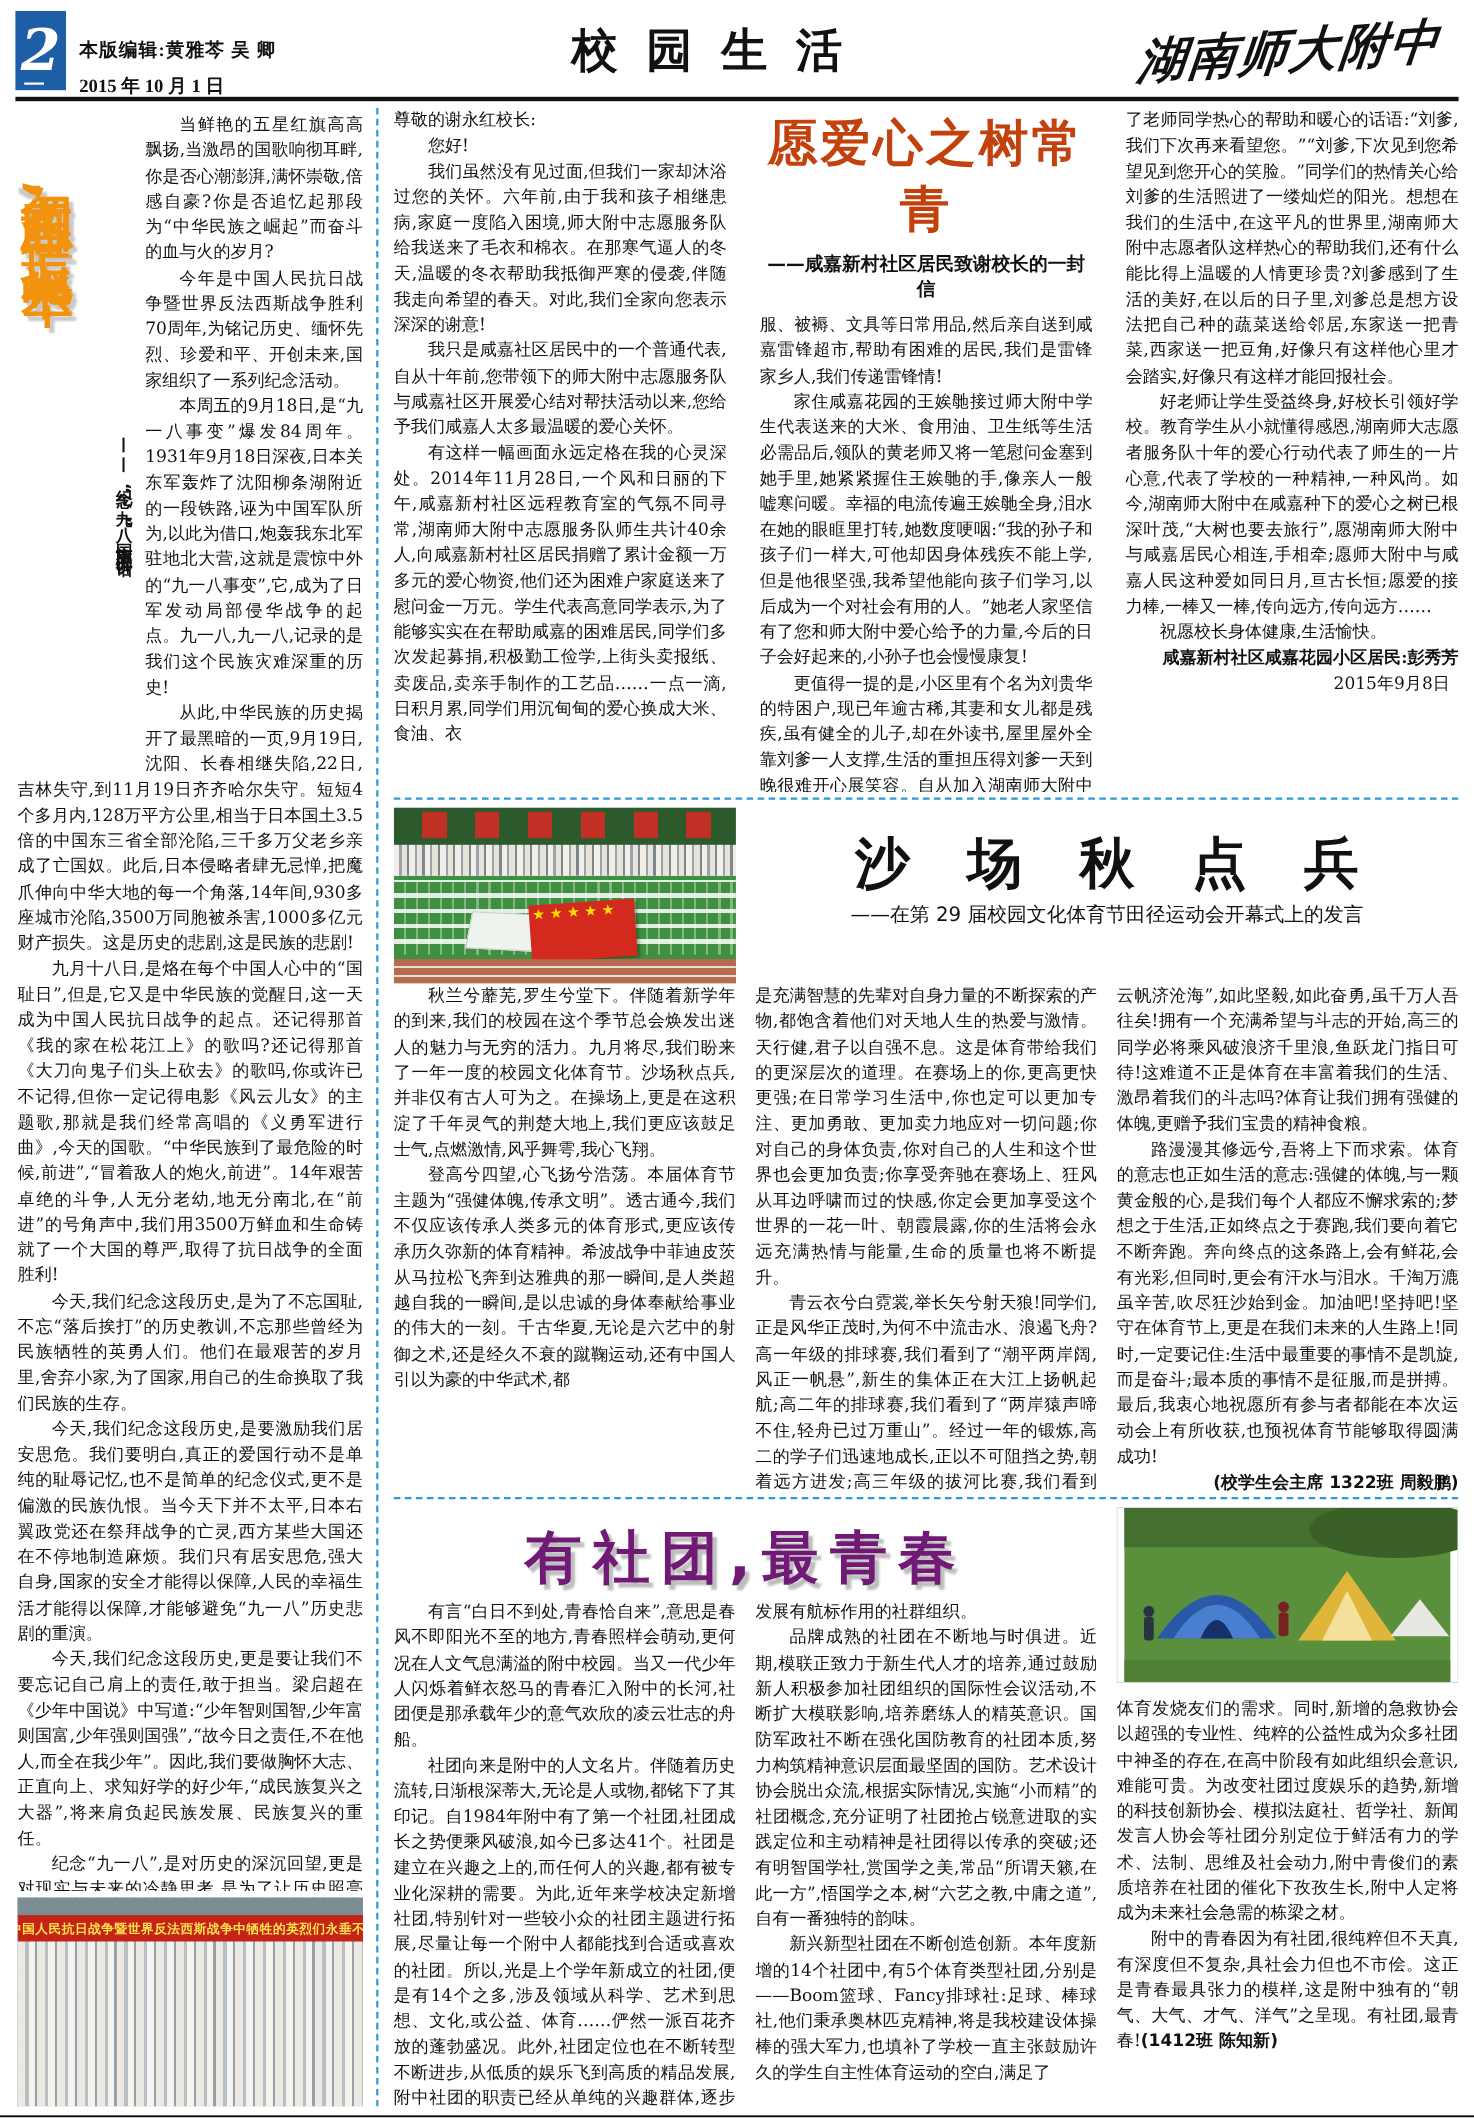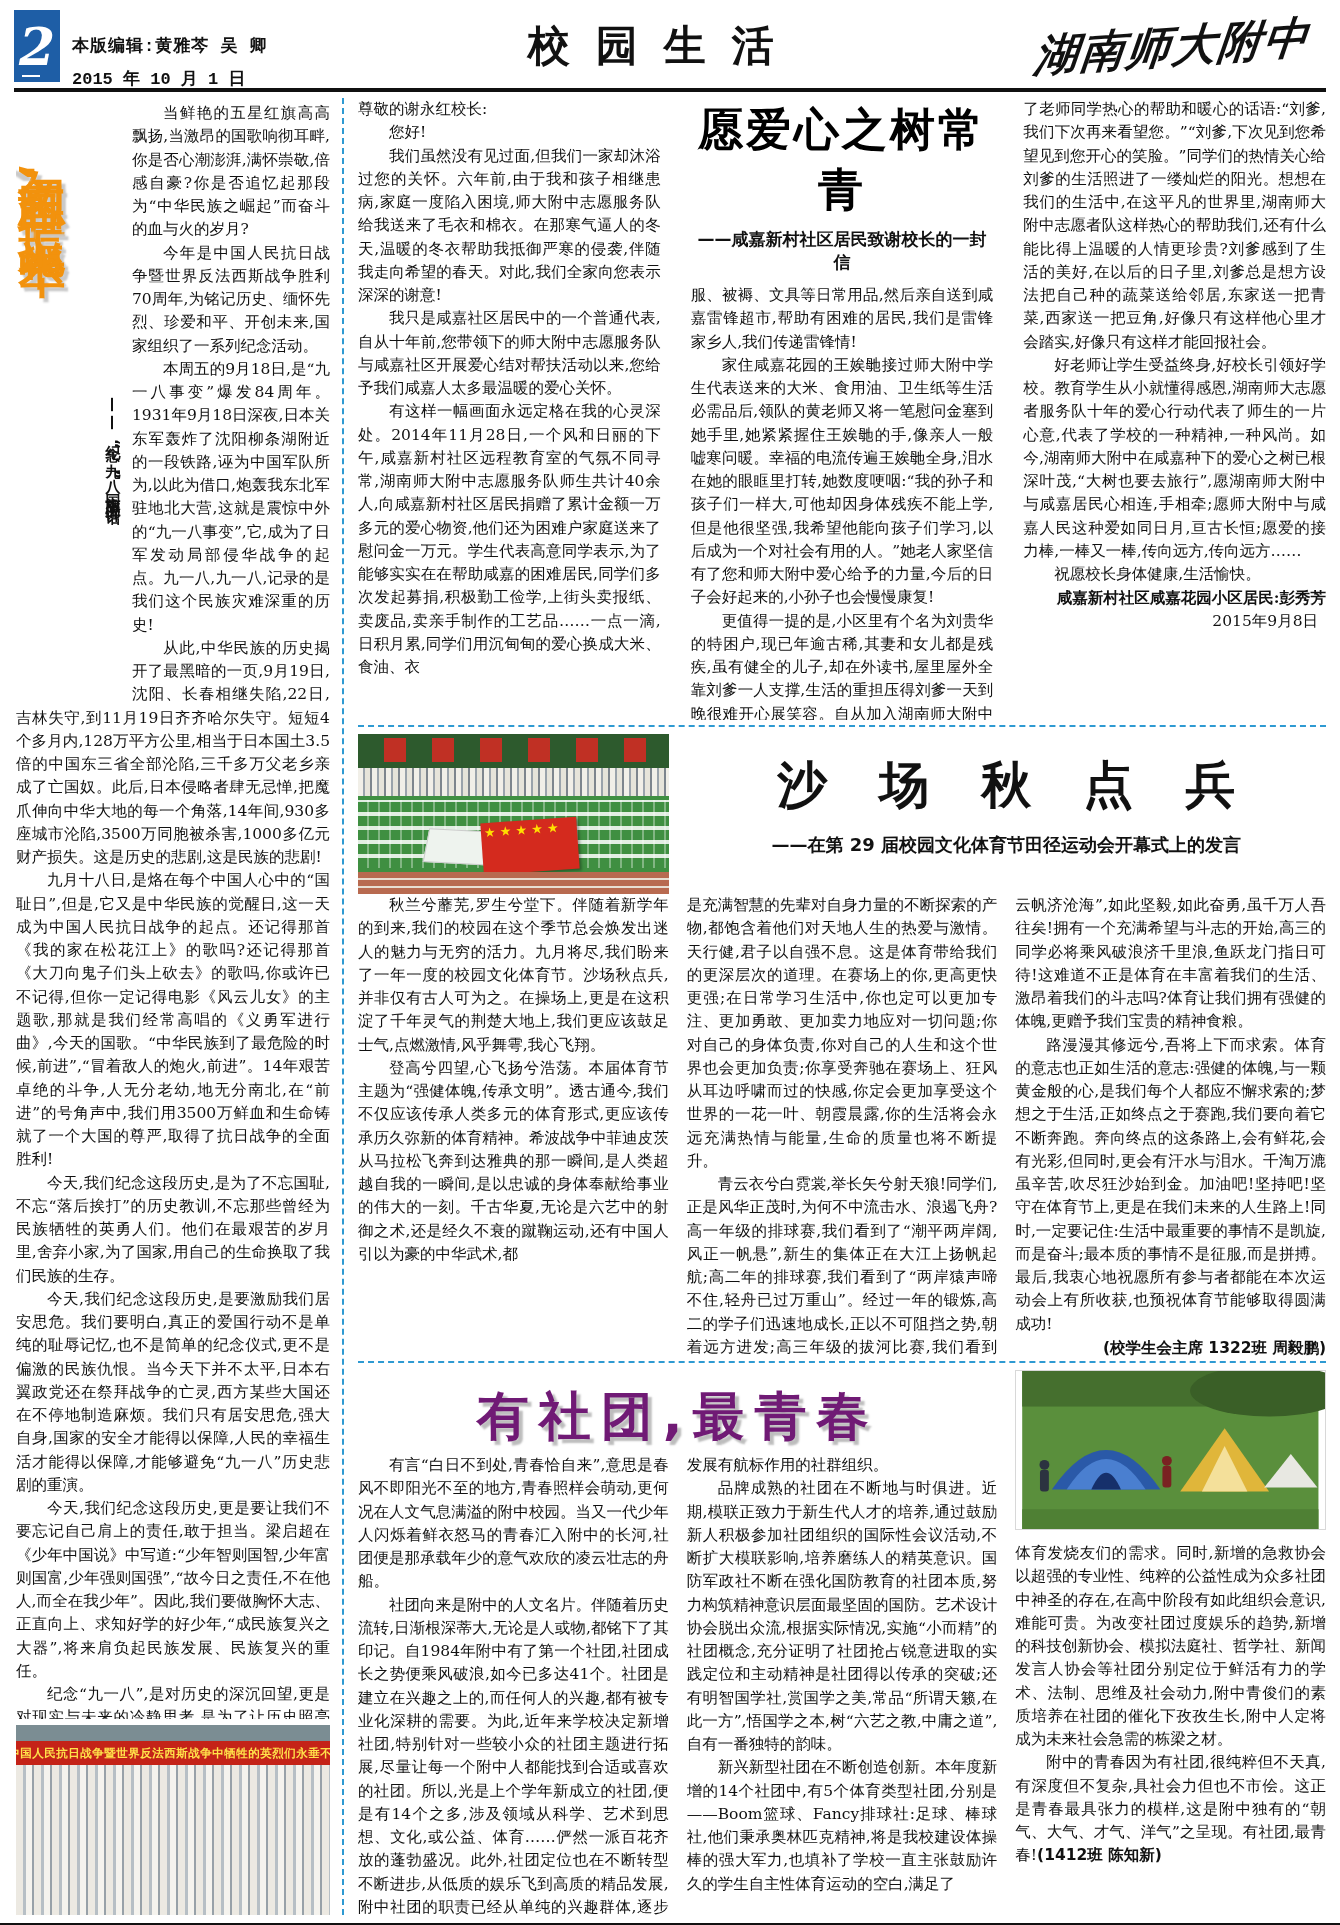--- a/index.html
+++ b/index.html
@@ -5,21 +5,21 @@
   * { margin:0; padding:0; box-sizing:border-box; }
   html,body { background:#fff; }
   body { width:1340px; height:1925px; font-family:"DejaVu Serif","Liberation Serif",serif; color:#111; }
   .page { width:1340px; height:1925px; padding:10px 14px 8px 14px; border-bottom:2px solid #111; display:flex; flex-direction:column; }
 
   
   .masthead-bar { height:82px; display:flex; align-items:center; border-bottom:4px solid #101010; padding-bottom:6px; }
   .pagenum-box { width:46px; height:72px; background:#1e5ea6; color:#fff; display:flex; align-items:center; justify-content:center;
                  font-family:"DejaVu Serif",serif; font-style:italic; font-weight:bold; font-size:52px; position:relative; }
   .pagenum-box:after { content:""; position:absolute; left:8px; right:20px; bottom:5px; border-bottom:2px solid #fff; }
-  .editor-block { margin-left:12px; font-family:Liberation Mono, monospace;margin-top:32px; }
+  .editor-block { margin-left:12px; font-family:Liberation Serif, serif;margin-top:32px; }
   .editor-line { font-size:17px; font-weight:bold; letter-spacing:1px; }
   .date-line { font-size:17px; font-weight:bold; margin-top:10px; }
   .section-title { flex:1; text-align:center; font-size:42px; font-weight:bold; letter-spacing:26px; text-indent:26px; font-family:"DejaVu Serif",serif; }
   .school-logo { font-size:44px; font-weight:bold; font-style:italic; transform:rotate(-4deg) skewX(-10deg); letter-spacing:2px;
                  font-family:"DejaVu Serif",serif; padding-right:16px; white-space:nowrap; }
 
   
   .content { flex:1; display:flex; margin-top:6px; overflow:hidden; }
   .left-strip { width:330px; padding:4px 12px 0 2px; border-right:2px dashed #2e9ad2; display:flex; flex-direction:column; overflow:hidden; }
   .right-area { flex:1; padding-left:14px; display:flex; flex-direction:column; overflow:hidden; }
@@ -40,21 +40,21 @@
       linear-gradient(#7b8d93 0 18px, transparent 18px),
       repeating-linear-gradient(90deg,#ece9e2 0 7px,#b7bfc5 7px 10px,#f5f3ee 10px 16px,#98a1a8 16px 18px),
       repeating-linear-gradient(0deg, rgba(70,80,90,.28) 0 3px, rgba(255,255,255,0) 3px 11px); }
   .photo-banner { position:absolute; left:0; right:0; top:16px; height:24px; background:#c42318; color:#ffe24a;
                   font-size:11.5px; font-weight:bold; display:flex; align-items:center; justify-content:center;
                   font-family:"DejaVu Sans",sans-serif; letter-spacing:0.5px; white-space:nowrap; }
 
   
   .letter-section { height:622px; display:flex; gap:30px; overflow:hidden; }
   .letter-col { flex:1; overflow:hidden; }
-  .letter-headline { text-align:center; color:#000000; font-size:45px; font-weight:bold; letter-spacing:3px;
+  .letter-headline { text-align:center; color:#c2410c; font-size:45px; font-weight:bold; letter-spacing:3px;
                      font-family:"DejaVu Serif",serif; padding-top:2px; }
   .letter-subtitle { text-align:center; font-size:17px; font-weight:bold; margin:8px 0 10px 0; font-family:"DejaVu Sans",sans-serif; }
   .sig-line { text-align:right; font-size:15.5px; line-height:1.5; font-weight:bold; }
   .sig-date { text-align:right; font-size:15.5px; line-height:1.5; font-weight:normal; padding-right:8px; }
 
   .h-divider { border-top:2px dashed #2e9ad2; margin:5px 0 7px 0; }
 
   
   .sha-section { height:622px; display:grid; grid-template-columns:1fr 1fr 1fr; grid-template-rows:160px 1fr; column-gap:18px; overflow:hidden; }
   .sha-photo { grid-column:1; grid-row:1; position:relative; overflow:hidden; background:
@@ -68,21 +68,21 @@
       background:repeating-linear-gradient(0deg, transparent 0 10px, rgba(255,255,255,.85) 10px 14px),
                  repeating-linear-gradient(90deg, transparent 0 9px, rgba(255,255,255,.35) 9px 11px); }
   .sha-flag { position:absolute; left:40%; top:86px; width:96px; height:52px; background:#d42a1e; transform:rotate(-4deg);
               color:#ffde00; font-size:13px; line-height:1; padding:3px; box-shadow:2px 2px 3px rgba(0,0,0,.35); }
   .sha-flag-white { position:absolute; left:22%; top:96px; width:70px; height:34px; background:#eef3ee; transform:rotate(3deg) skewX(-8deg);
               border:1px solid #ccc; }
   .sha-track { position:absolute; bottom:0; left:0; right:0; height:22px;
       background:repeating-linear-gradient(0deg,#b86a50 0 6px,#e8ded2 6px 8px); }
   .sha-headwrap { grid-column:2/4; grid-row:1; text-align:center; padding-top:18px; }
   .sha-title { font-size:50px; font-weight:bold; letter-spacing:52px; text-indent:52px; font-family:"DejaVu Serif",serif; }
-  .sha-subtitle { font-size:18px; font-weight:bold; margin-top:14px; font-family:"DejaVu Sans",sans-serif; }
+  .sha-subtitle { font-size:18px; font-weight:normal; font-family:"DejaVu Sans",sans-serif; }
   .sha-col { overflow:hidden; }
 
   .mini-photo { width:100%; margin-top:8px; border:1px solid #d8d8d8; }
 
   
   .club-section { flex:1; display:grid; grid-template-columns:1fr 1fr 1fr; grid-template-rows:84px 1fr; column-gap:18px; overflow:hidden; }
   .club-headwrap { grid-column:1/3; grid-row:1; text-align:center; padding-top:12px; }
   .club-title { font-size:52px; font-weight:bold; color:#701a75; text-shadow:4px 4px 2px #bdbdbd; letter-spacing:10px;
                 font-family:"DejaVu Sans","Liberation Sans",sans-serif; }
   .club-col { overflow:hidden; }

